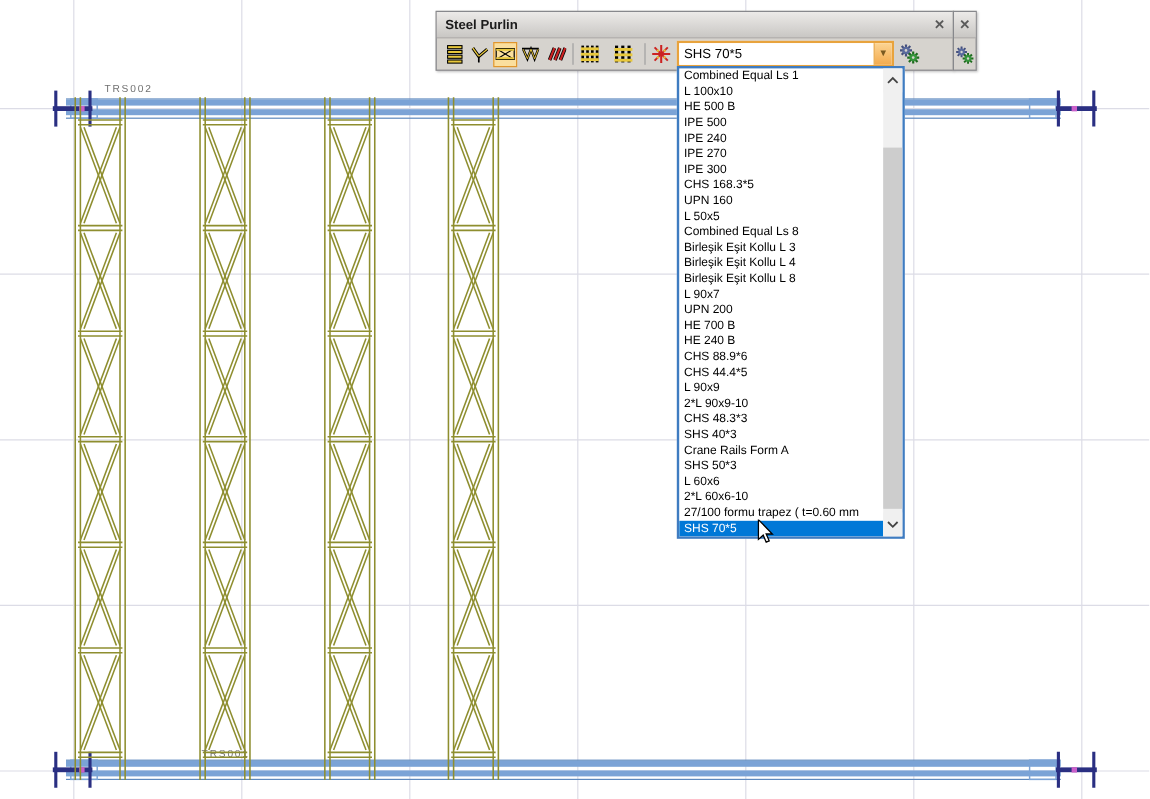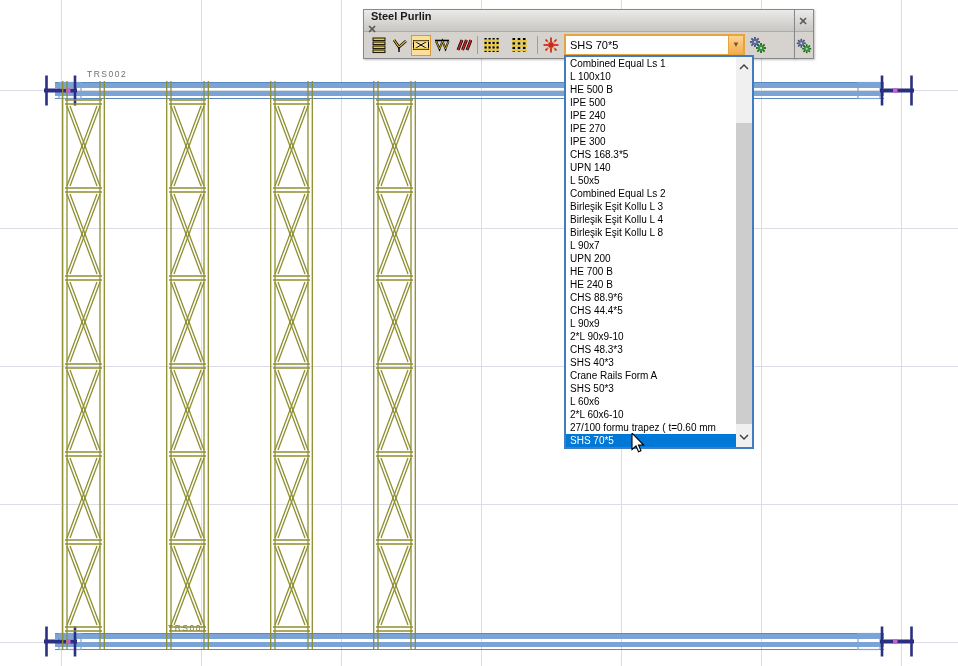--- a/index.html
+++ b/index.html
@@ -3,23 +3,23 @@
 <meta charset="utf-8">
 <style>
   html,body{margin:0;padding:0;background:#fff;}
   #stage{position:relative;width:958px;height:666px;overflow:hidden;background:#fff;
          font-family:"Liberation Sans",sans-serif;}
   #scene{position:absolute;left:0;top:0;}
 
   
   .win{position:absolute;background:#d6d3ce;border:1px solid #87888c;
        box-shadow:1px 1px 2px rgba(0,0,0,.25);}
-  .titlebar{height:21px;display:flex;
+  .titlebar{height:21px;display:flex;align-items:center;
             background:linear-gradient(#eceae8,#c9c7c4);
-            border-bottom:1px solid #aeacab;flex-direction:column;}
+            border-bottom:1px solid #aeacab;}
   .titlebar .title{font-size:11px;font-weight:bold;color:#1b1b1b;padding-left:7px;flex:1;}
   .close-x{width:16px;height:15px;margin-right:3px;border:none;background:transparent;
            color:#5a5a5a;font-size:11px;font-weight:bold;line-height:14px;text-align:center;
            padding:0;cursor:default;}
   .toolrow{height:26px;display:flex;align-items:center;padding-left:5px;}
   .tbtn{width:20px;height:21px;border:1px solid transparent;background:transparent;padding:0;
         display:flex;align-items:center;justify-content:center;margin-right:1px;}
   .tbtn.selected{background:#fbdf9e;border:1px solid #e0962e;}
   .tsep{width:1px;height:18px;background:#9f9f9f;margin:0 3px;}
 
@@ -437,23 +437,23 @@
   <div class="dropdown">
     <div class="dd-items" id="dd-items">
         <div class="dd-item">Combined Equal Ls 1</div>
         <div class="dd-item">L 100x10</div>
         <div class="dd-item">HE 500 B</div>
         <div class="dd-item">IPE 500</div>
         <div class="dd-item">IPE 240</div>
         <div class="dd-item">IPE 270</div>
         <div class="dd-item">IPE 300</div>
         <div class="dd-item">CHS 168.3*5</div>
-        <div class="dd-item">UPN 140</div>
+        <div class="dd-item">UPN 160</div>
         <div class="dd-item">L 50x5</div>
-        <div class="dd-item">Combined Equal Ls 2</div>
+        <div class="dd-item">Combined Equal Ls 8</div>
         <div class="dd-item">Birleşik Eşit Kollu L 3</div>
         <div class="dd-item">Birleşik Eşit Kollu L 4</div>
         <div class="dd-item">Birleşik Eşit Kollu L 8</div>
         <div class="dd-item">L 90x7</div>
         <div class="dd-item">UPN 200</div>
         <div class="dd-item">HE 700 B</div>
         <div class="dd-item">HE 240 B</div>
         <div class="dd-item">CHS 88.9*6</div>
         <div class="dd-item">CHS 44.4*5</div>
         <div class="dd-item">L 90x9</div>

